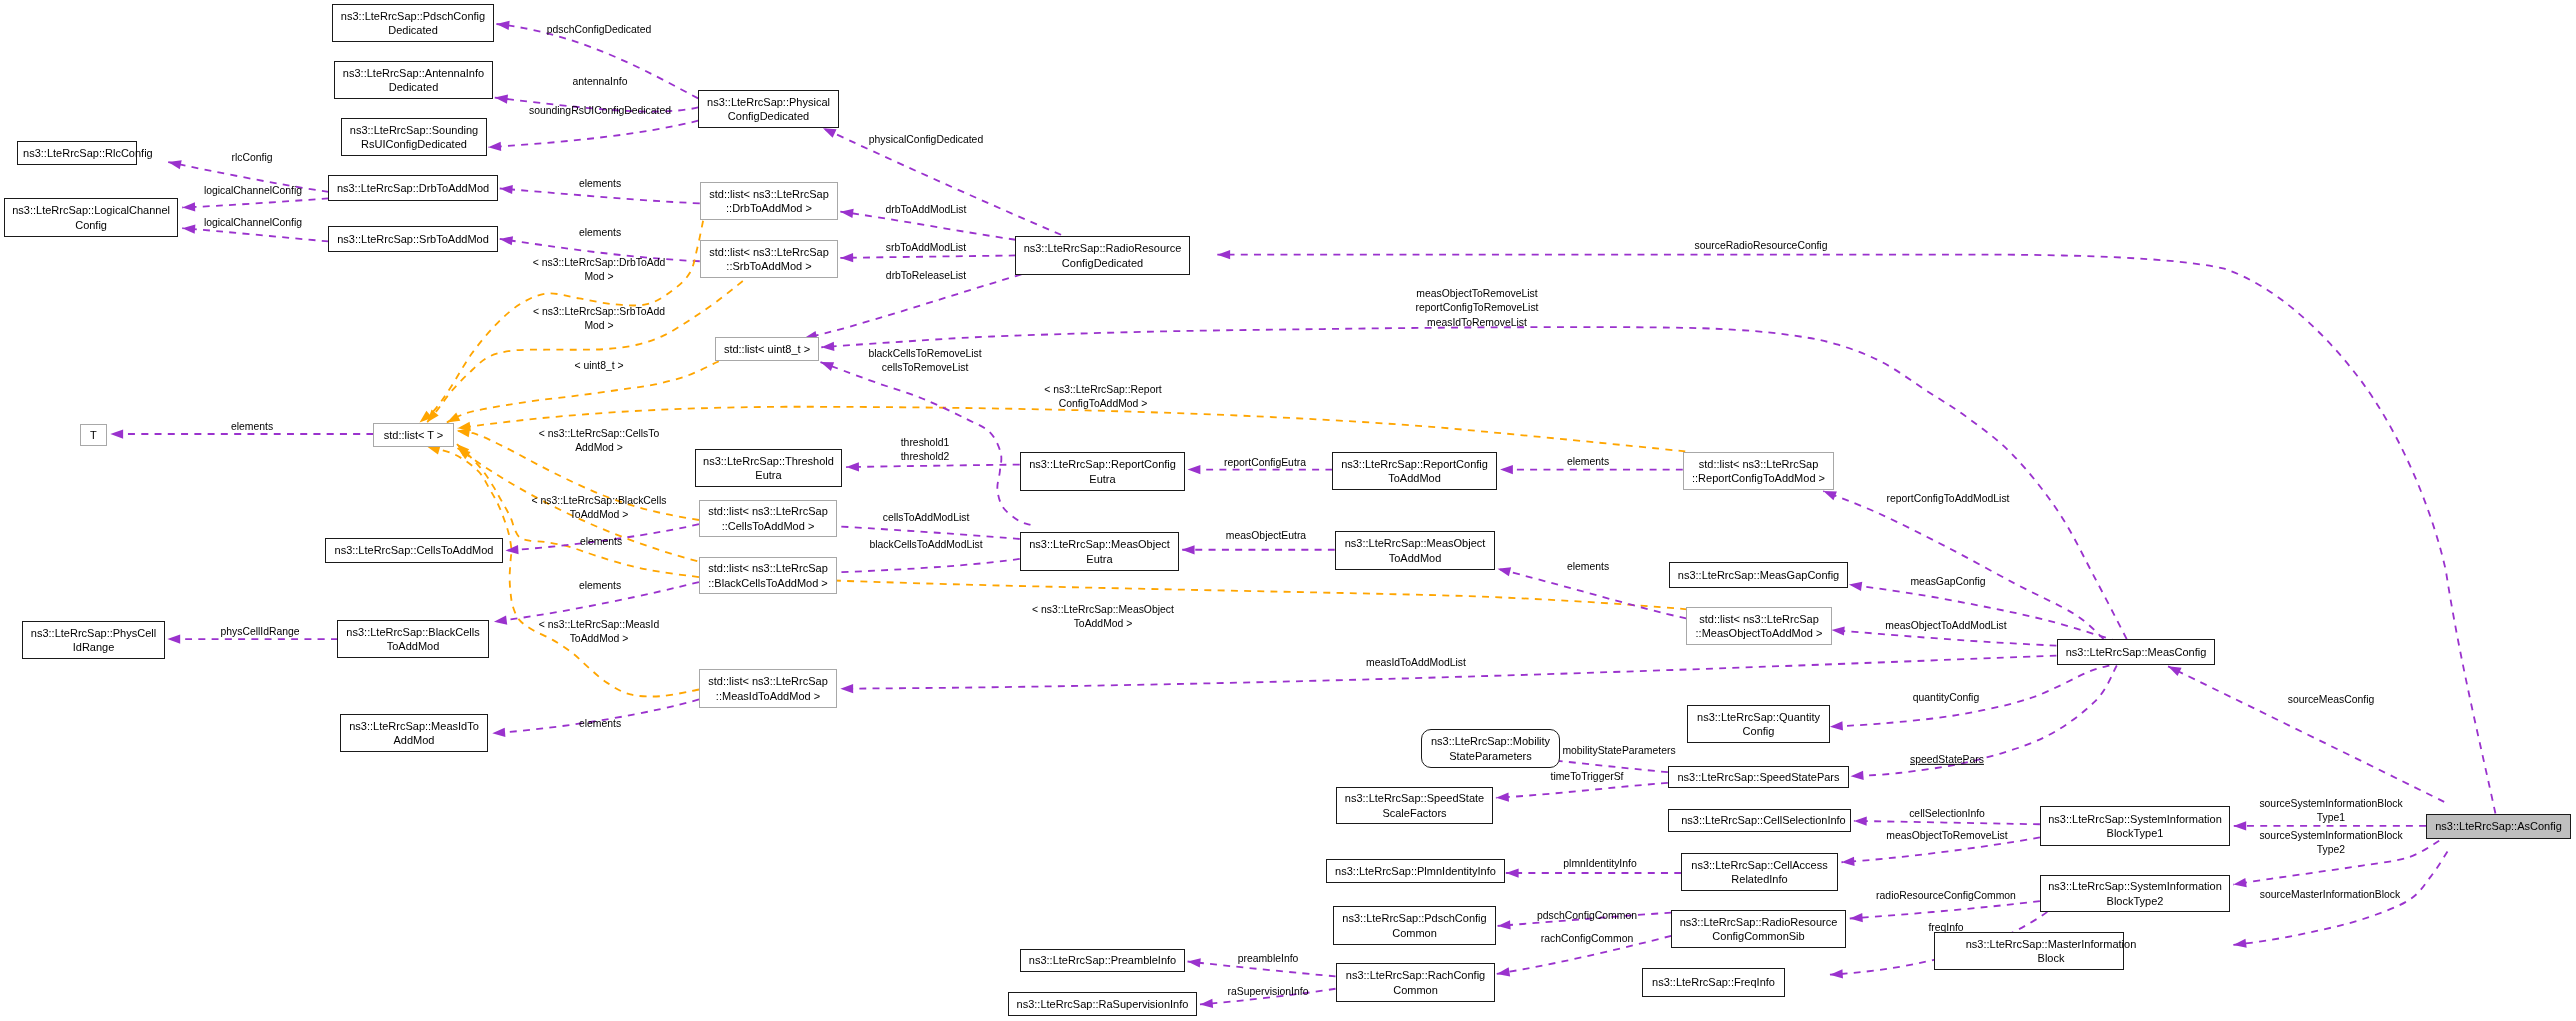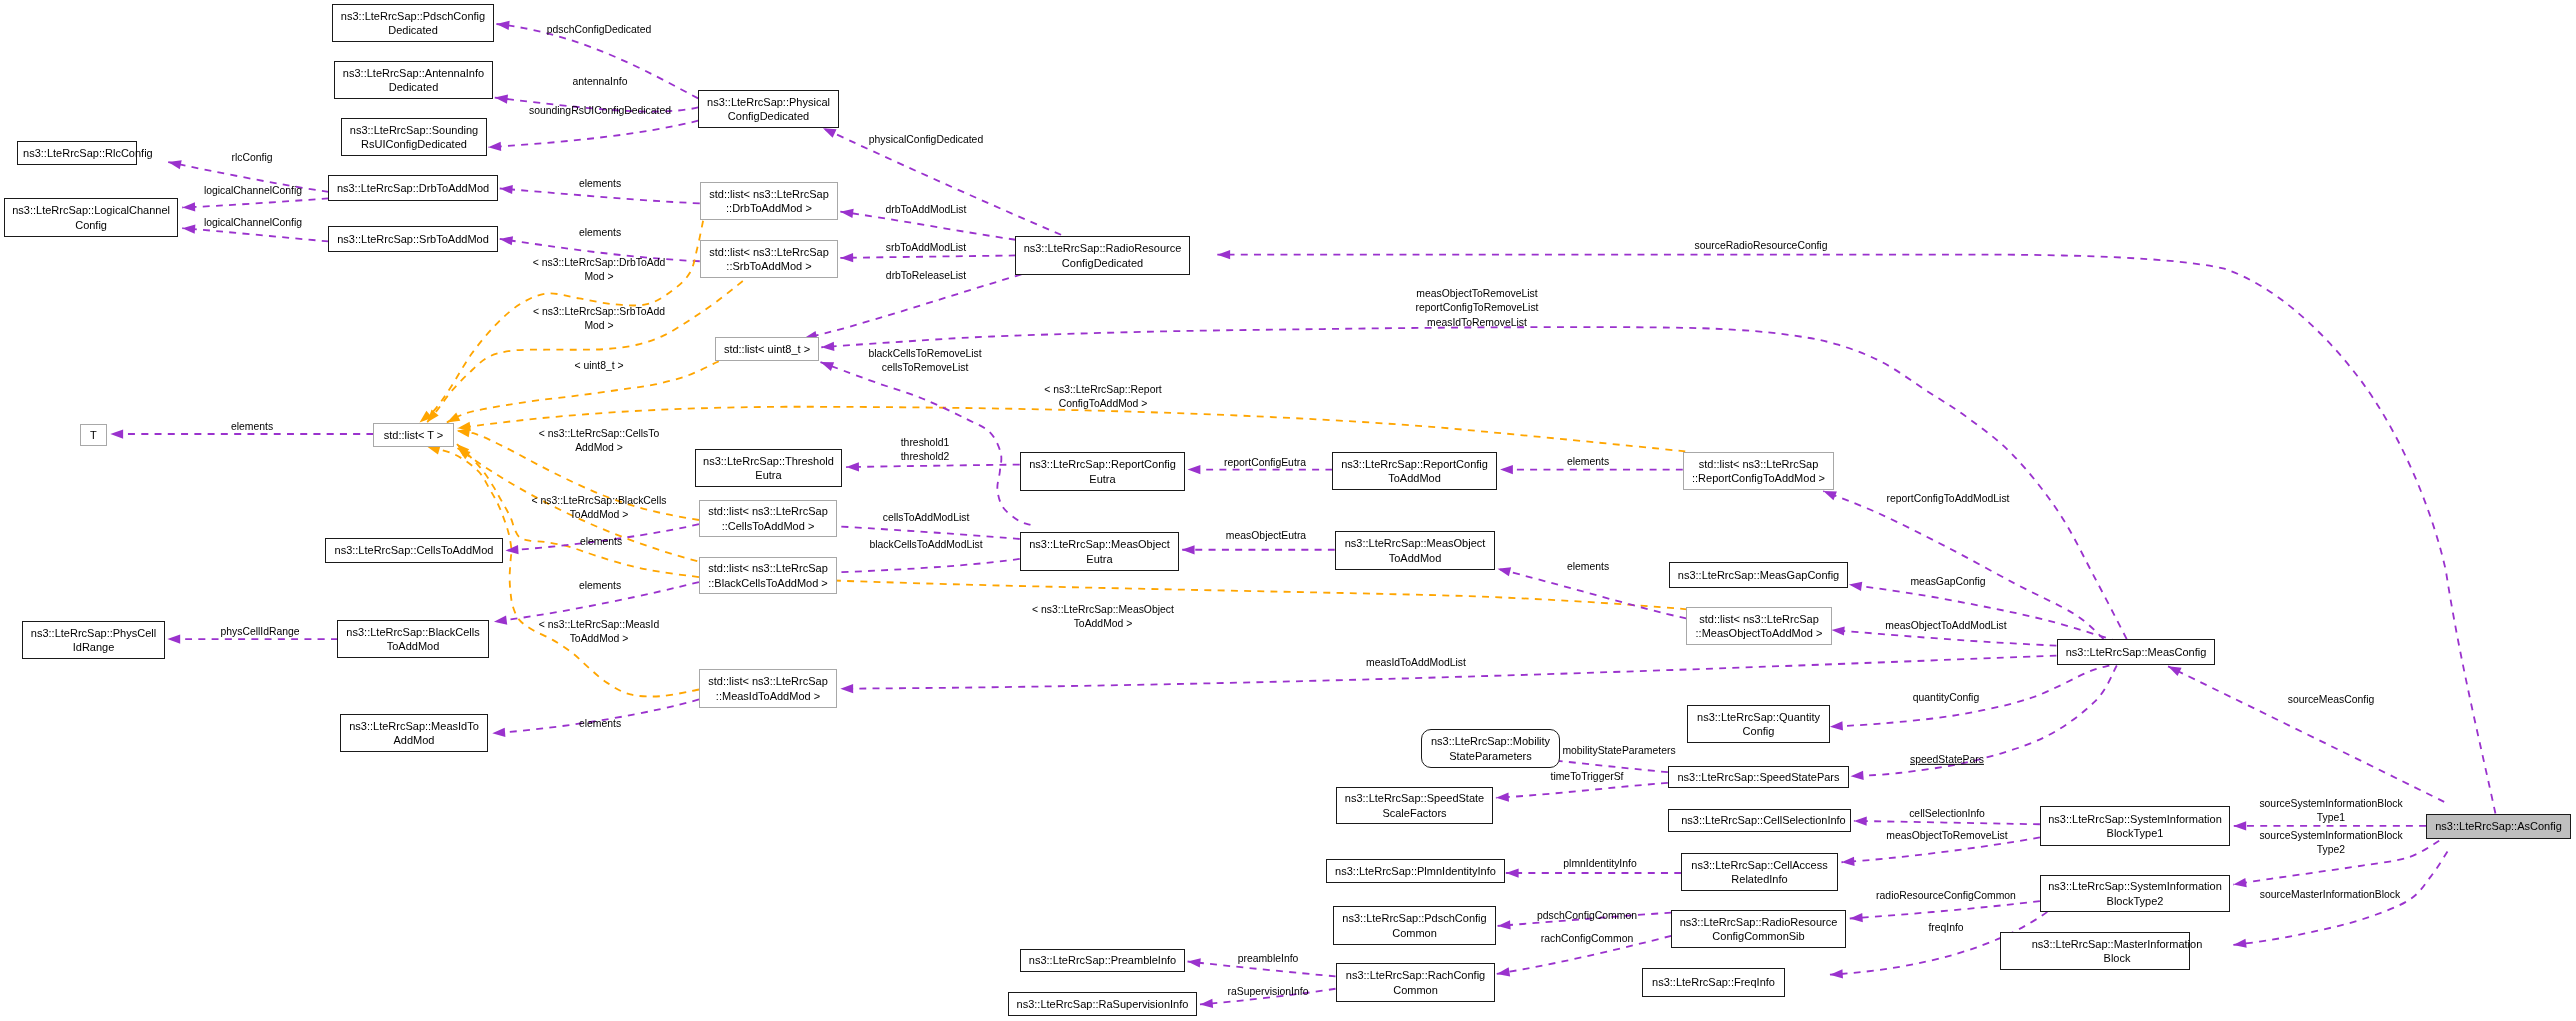--- a/index.html
+++ b/index.html
@@ -398,21 +398,21 @@
         <span class="nline">BlockType2</span>
       </div>
       <div class="node solid" style="left: 1333px; top: 906px; width: 163px; height: 39px;">
         <span class="nline">ns3::LteRrcSap::PdschConfig</span>
         <span class="nline">Common</span>
       </div>
       <div class="node solid" style="left: 1671px; top: 910px; width: 175px; height: 38px;">
         <span class="nline">ns3::LteRrcSap::RadioResource</span>
         <span class="nline">ConfigCommonSib</span>
       </div>
-      <div class="node solid" style="left: 2000px; top: 932px; width: 190px; height: 38px; padding-left: 44px;">
+      <div class="node solid" style="left: 1934px; top: 932px; width: 190px; height: 38px; padding-left: 44px;">
         <span class="nline">ns3::LteRrcSap::MasterInformation</span>
         <span class="nline">Block</span>
       </div>
       <div class="node solid" style="left: 1020px; top: 949px; width: 165px; height: 23px;">
         <span class="nline">ns3::LteRrcSap::PreambleInfo</span>
       </div>
       <div class="node solid" style="left: 1336px; top: 963px; width: 159px; height: 39px;">
         <span class="nline">ns3::LteRrcSap::RachConfig</span>
         <span class="nline">Common</span>
       </div>

